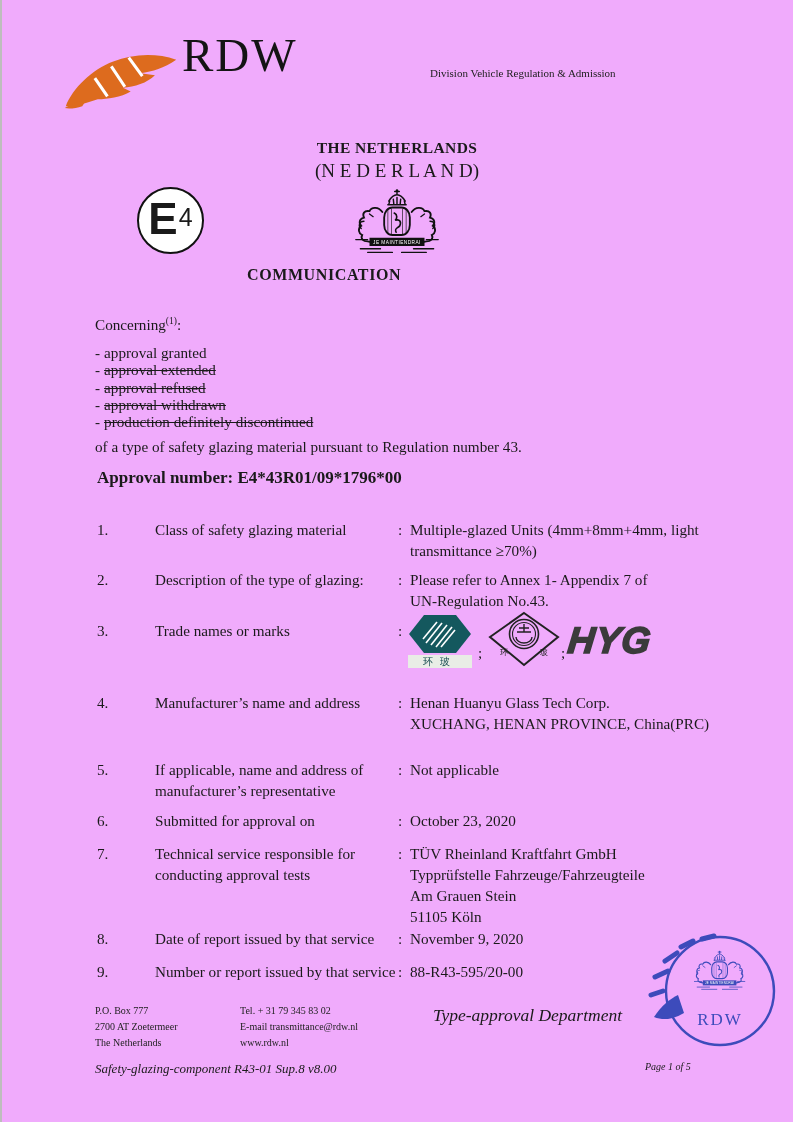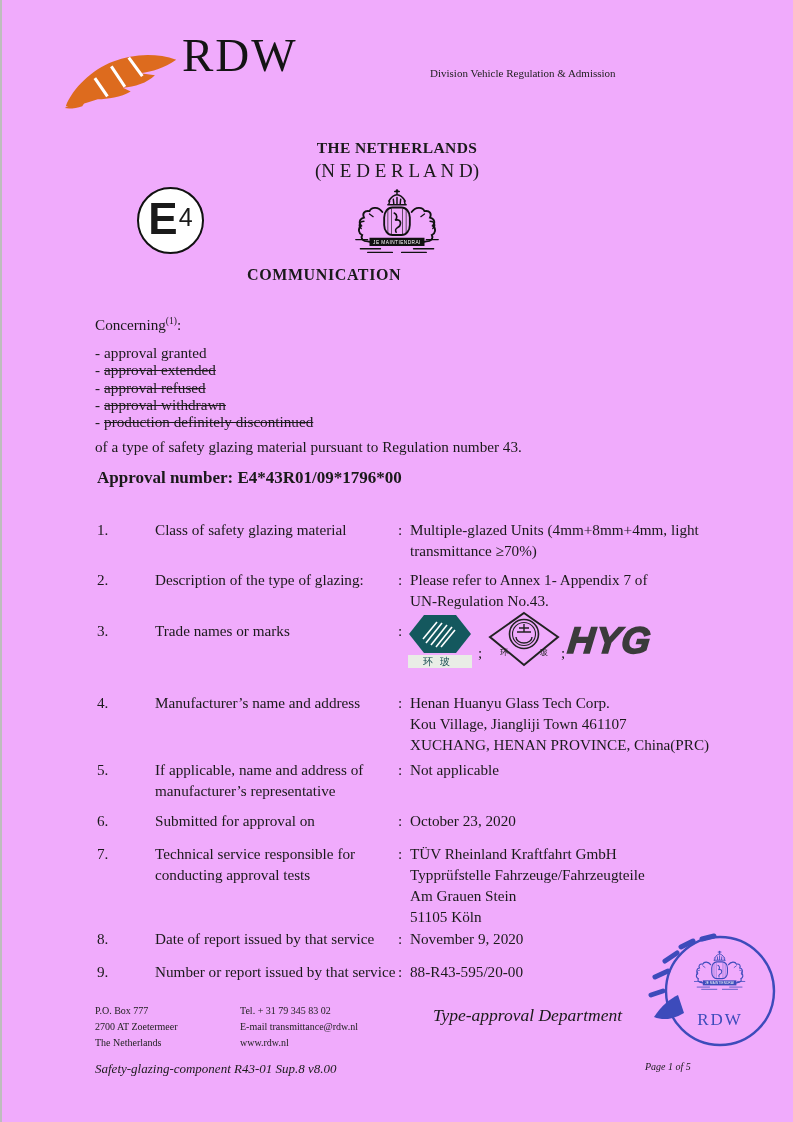--- a/index.html
+++ b/index.html
@@ -180,21 +180,20 @@
   <div class="abs hyg">HYG</div>
 
   <div class="row" style="top:692px">
     <span class="no">4.</span>
     <div class="lbl">
         <div>Manufacturer’s name and address</div>
       </div>
     <span class="col">:</span>
     <div class="val">
         <div>Henan Huanyu Glass Tech Corp.</div>
-        <div>Kou Village, Jiangliji Town 461107</div>
         <div>XUCHANG, HENAN PROVINCE, China(PRC)</div>
       </div>
   </div>
   <div class="row" style="top:759px">
     <span class="no">5.</span>
     <div class="lbl">
         <div>If applicable, name and address of</div>
         <div>manufacturer’s representative</div>
       </div>
     <span class="col">:</span>

